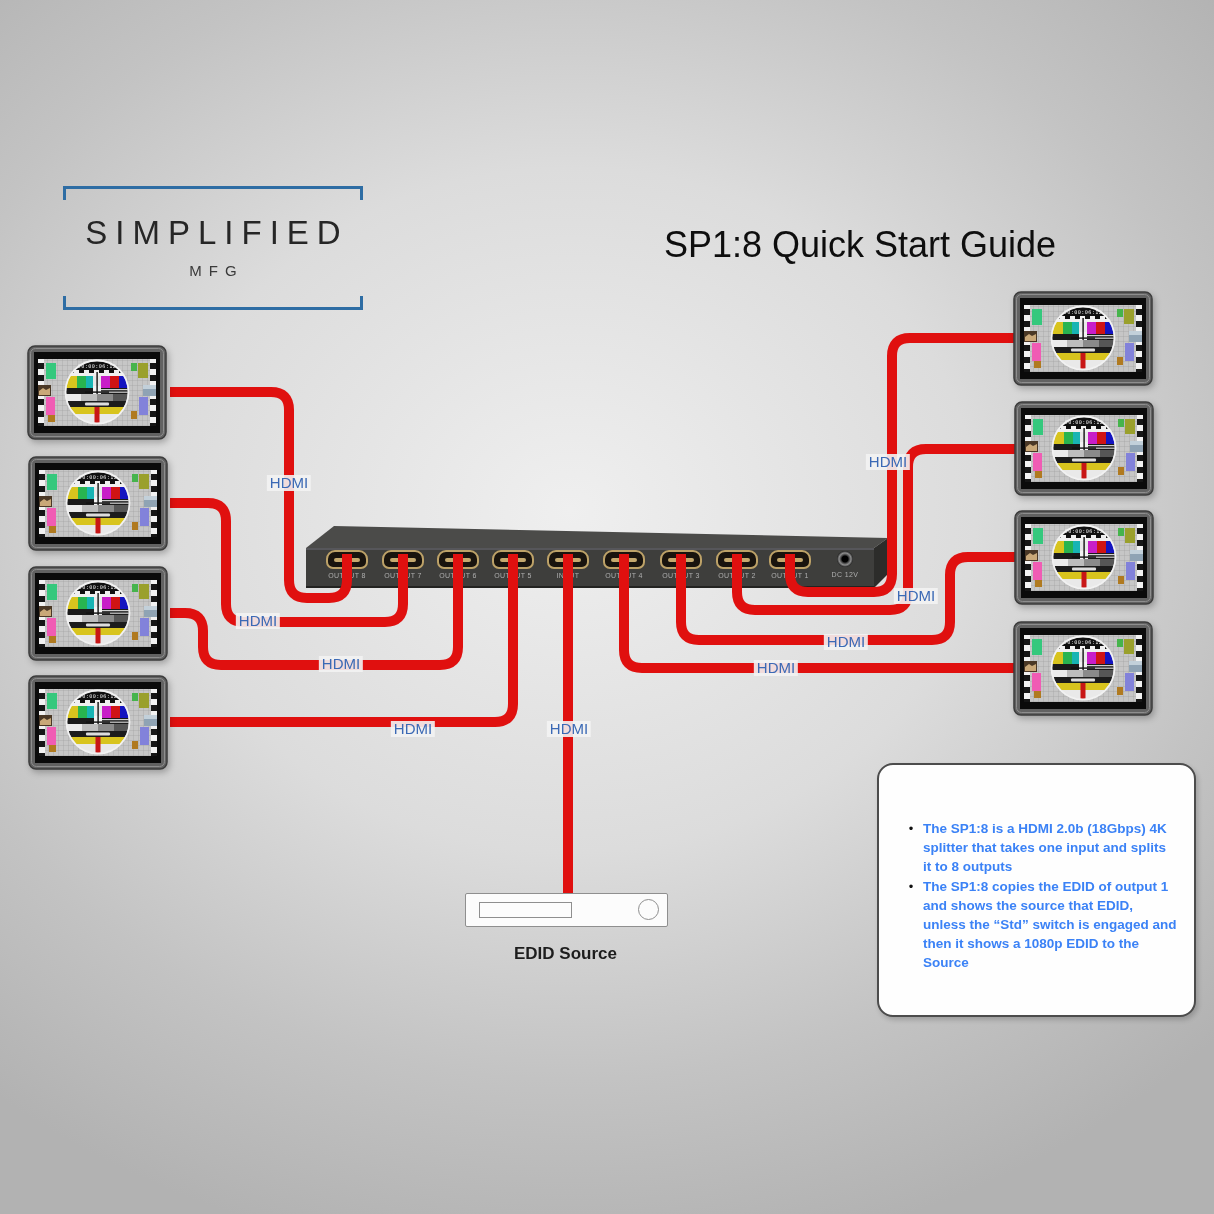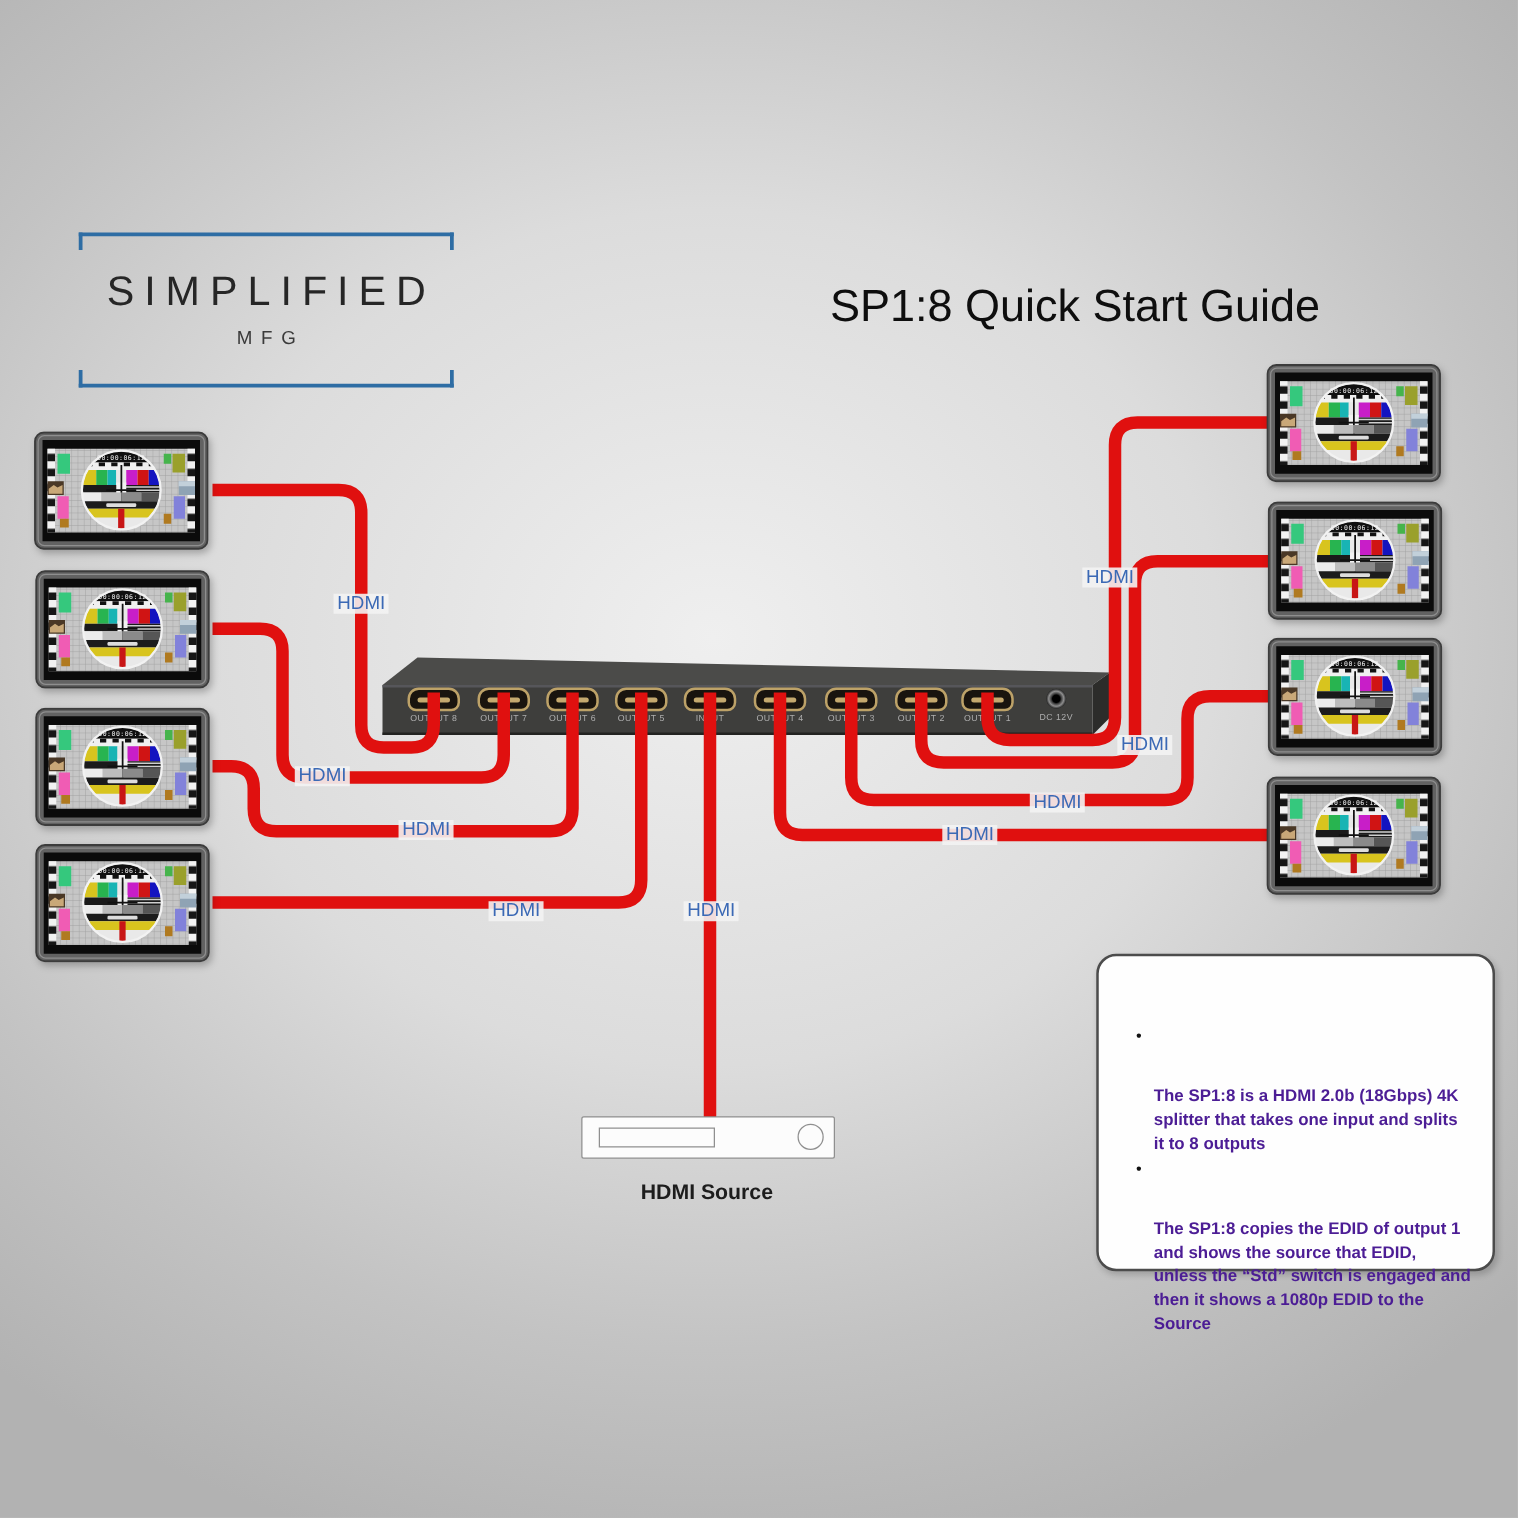--- a/index.html
+++ b/index.html
@@ -43,21 +43,21 @@
   #source-slot{position:absolute;left:13px;top:8px;width:91px;height:14px;border:1.2px solid #8f8f8f;background:#fcfcfc;}
   #source-circle{position:absolute;left:172px;top:5px;width:19px;height:19px;border:1.5px solid #8f8f8f;border-radius:50%;}
   #source-label{position:absolute;left:465px;top:944px;width:201px;text-align:center;
     font-size:17px;font-weight:600;color:#1d1d1d;z-index:3;}
   
   #info-box{position:absolute;left:877px;top:763px;width:315px;height:250px;background:#fefefe;
     border:2px solid #4c4c4c;border-radius:16px;z-index:4;box-shadow:2px 3px 5px rgba(0,0,0,.18);}
   #bullet-list{position:absolute;left:20px;top:54px;width:278px;}
   .bullet-row{display:flex;margin-bottom:1px;}
   .dot{width:24px;flex:0 0 24px;font-size:13px;color:#111;text-align:center;line-height:19px;}
-  .btxt{flex:1;font-size:13.5px;line-height:19px;font-weight:600;color:#4c1d95;margin-top:48px;}
+  .btxt{flex:1;font-size:13.5px;line-height:19px;font-weight:600;color:#3b82f6;}
 </style>
 </head>
 <body>
 
 <div id="canvas">
 
   <div id="logo">
     <div class="frame-line" style="top: 0px; background: rgb(46, 109, 164);"></div>
     <div class="tick" style="left: 0px; top: 0px; background: rgb(46, 109, 164);"></div>
     <div class="tick" style="right: 0px; top: 0px; background: rgb(46, 109, 164);"></div>
@@ -706,21 +706,21 @@
       <div class="hdmi-label" style="left: 888px; top: 462px;">HDMI</div>
       <div class="hdmi-label" style="left: 916px; top: 596px;">HDMI</div>
       <div class="hdmi-label" style="left: 846px; top: 642px;">HDMI</div>
       <div class="hdmi-label" style="left: 776px; top: 668px;">HDMI</div>
     </div>
 
   <div id="source-device">
     <div id="source-slot"></div>
     <div id="source-circle"></div>
   </div>
-  <div id="source-label">HDMI Source</div>
+  <div id="source-label">EDID Source</div>
 
   <div id="info-box">
     <div id="bullet-list">
         <div class="bullet-row">
           <span class="dot">•</span>
           <span class="btxt">The SP1:8 is a HDMI 2.0b (18Gbps) 4K splitter that takes one input and splits it to 8 outputs</span>
         </div>
         <div class="bullet-row">
           <span class="dot">•</span>
           <span class="btxt">The SP1:8 copies the EDID of output 1 and shows the source that EDID, unless the “Std” switch is engaged and then it shows a 1080p EDID to the Source</span>

